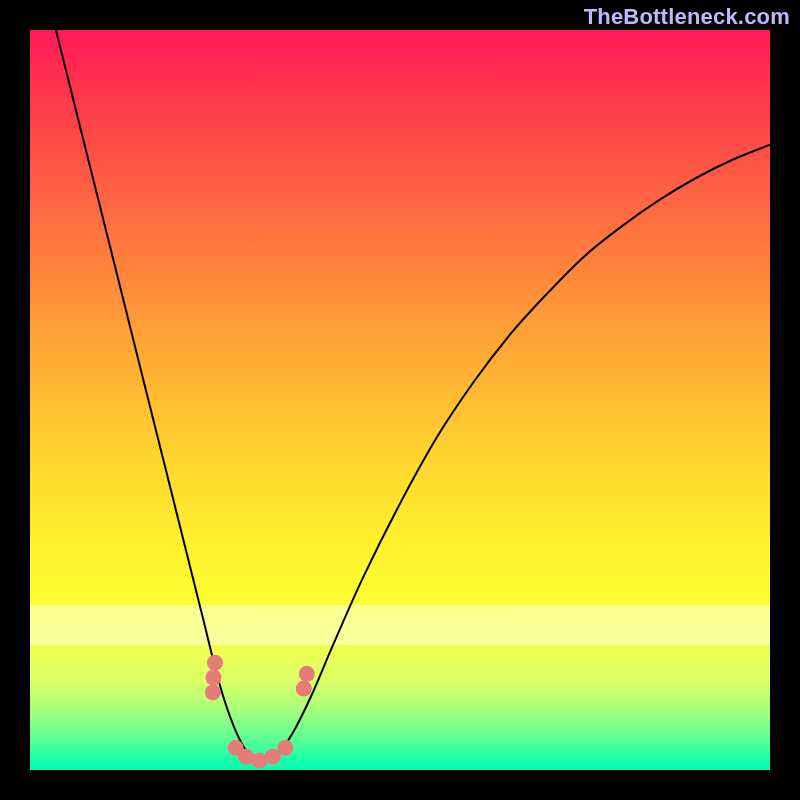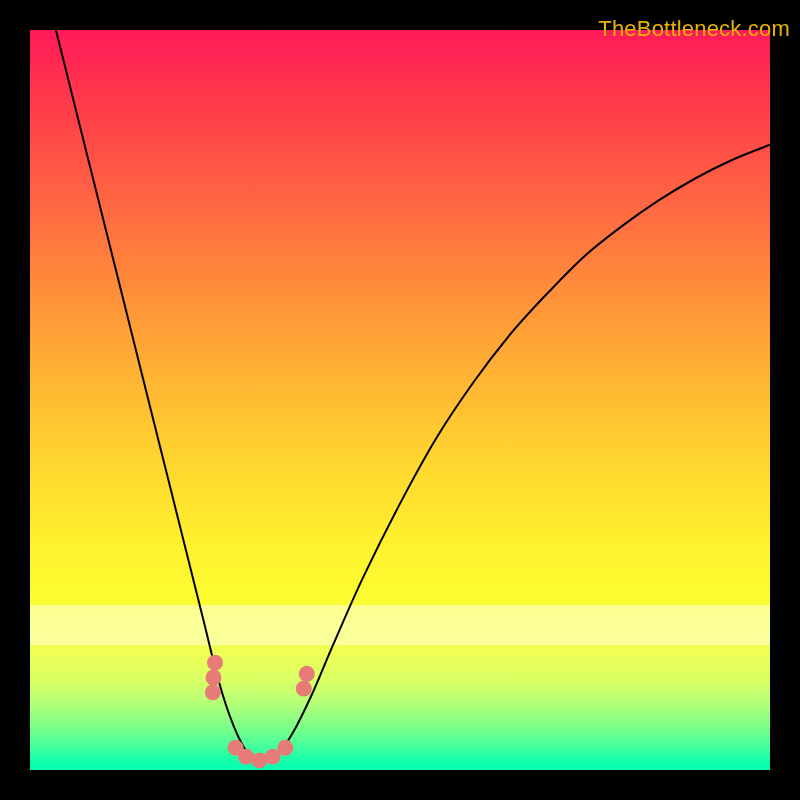--- a/index.html
+++ b/index.html
@@ -58,25 +58,25 @@
   .curve-layer {
     position: absolute;
     left: 30px;
     top: 30px;
     width: 740px;
     height: 740px;
     pointer-events: none;
   }
   .watermark {
     position: absolute;
-    top: 16px;
+    top: 4px;
     right: 10px;
-    color: #eab308;
+    color: #c4b5fd;
     font-size: 22px;
-    font-weight: 400;
+    font-weight: 700;
     letter-spacing: 0.2px;
     user-select: none;
   }
 </style>
 </head>
 <body>
 
 <div class="frame">
   <div class="plot-area"></div>
   <div class="pale-band"></div>

